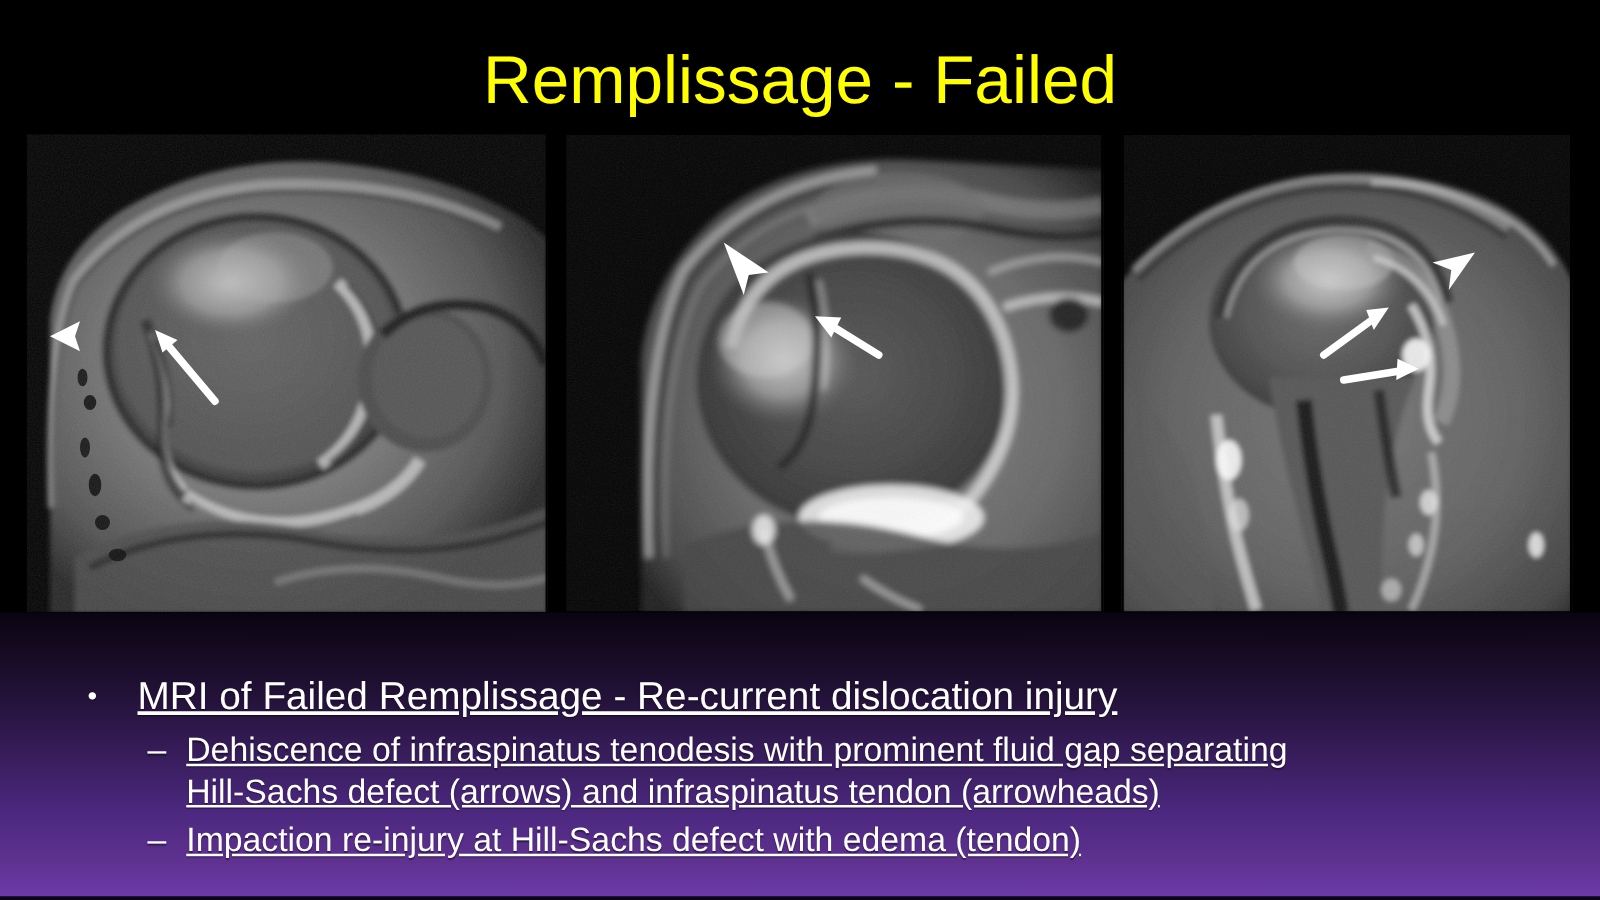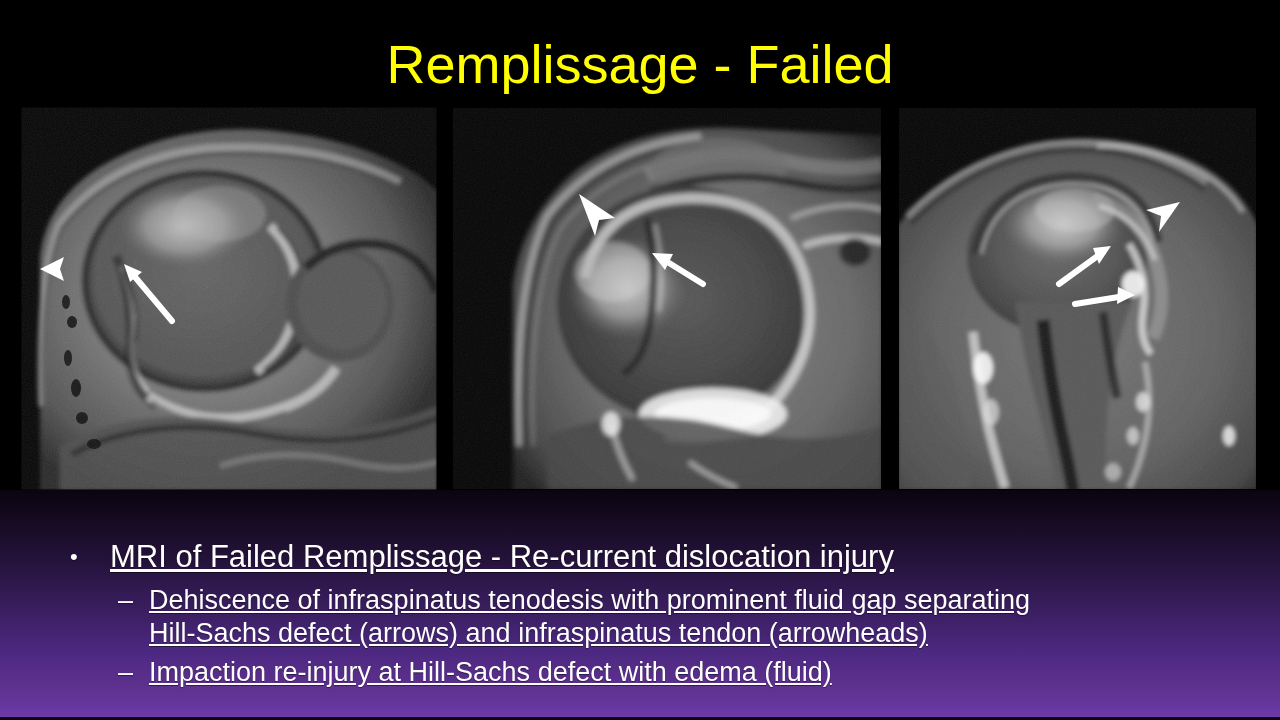--- a/index.html
+++ b/index.html
@@ -430,20 +430,20 @@
       </div>
 
       <div class="bullet-row b-level2" id="bullet-dehiscence">
         <span class="marker">–</span>
         <span class="btext">Dehiscence of infraspinatus tenodesis with prominent fluid gap separating
 Hill-Sachs defect (arrows) and infraspinatus tendon (arrowheads)</span>
       </div>
 
       <div class="bullet-row b-level2" id="bullet-impaction">
         <span class="marker">–</span>
-        <span class="btext">Impaction re-injury at Hill-Sachs defect with edema (fluid)</span>
+        <span class="btext">Impaction re-injury at Hill-Sachs defect with edema (tendon)</span>
       </div>
 
     </div>
     <div class="bottom-edge"></div>
   </div>
 
 </div>
 
 </body></html>

